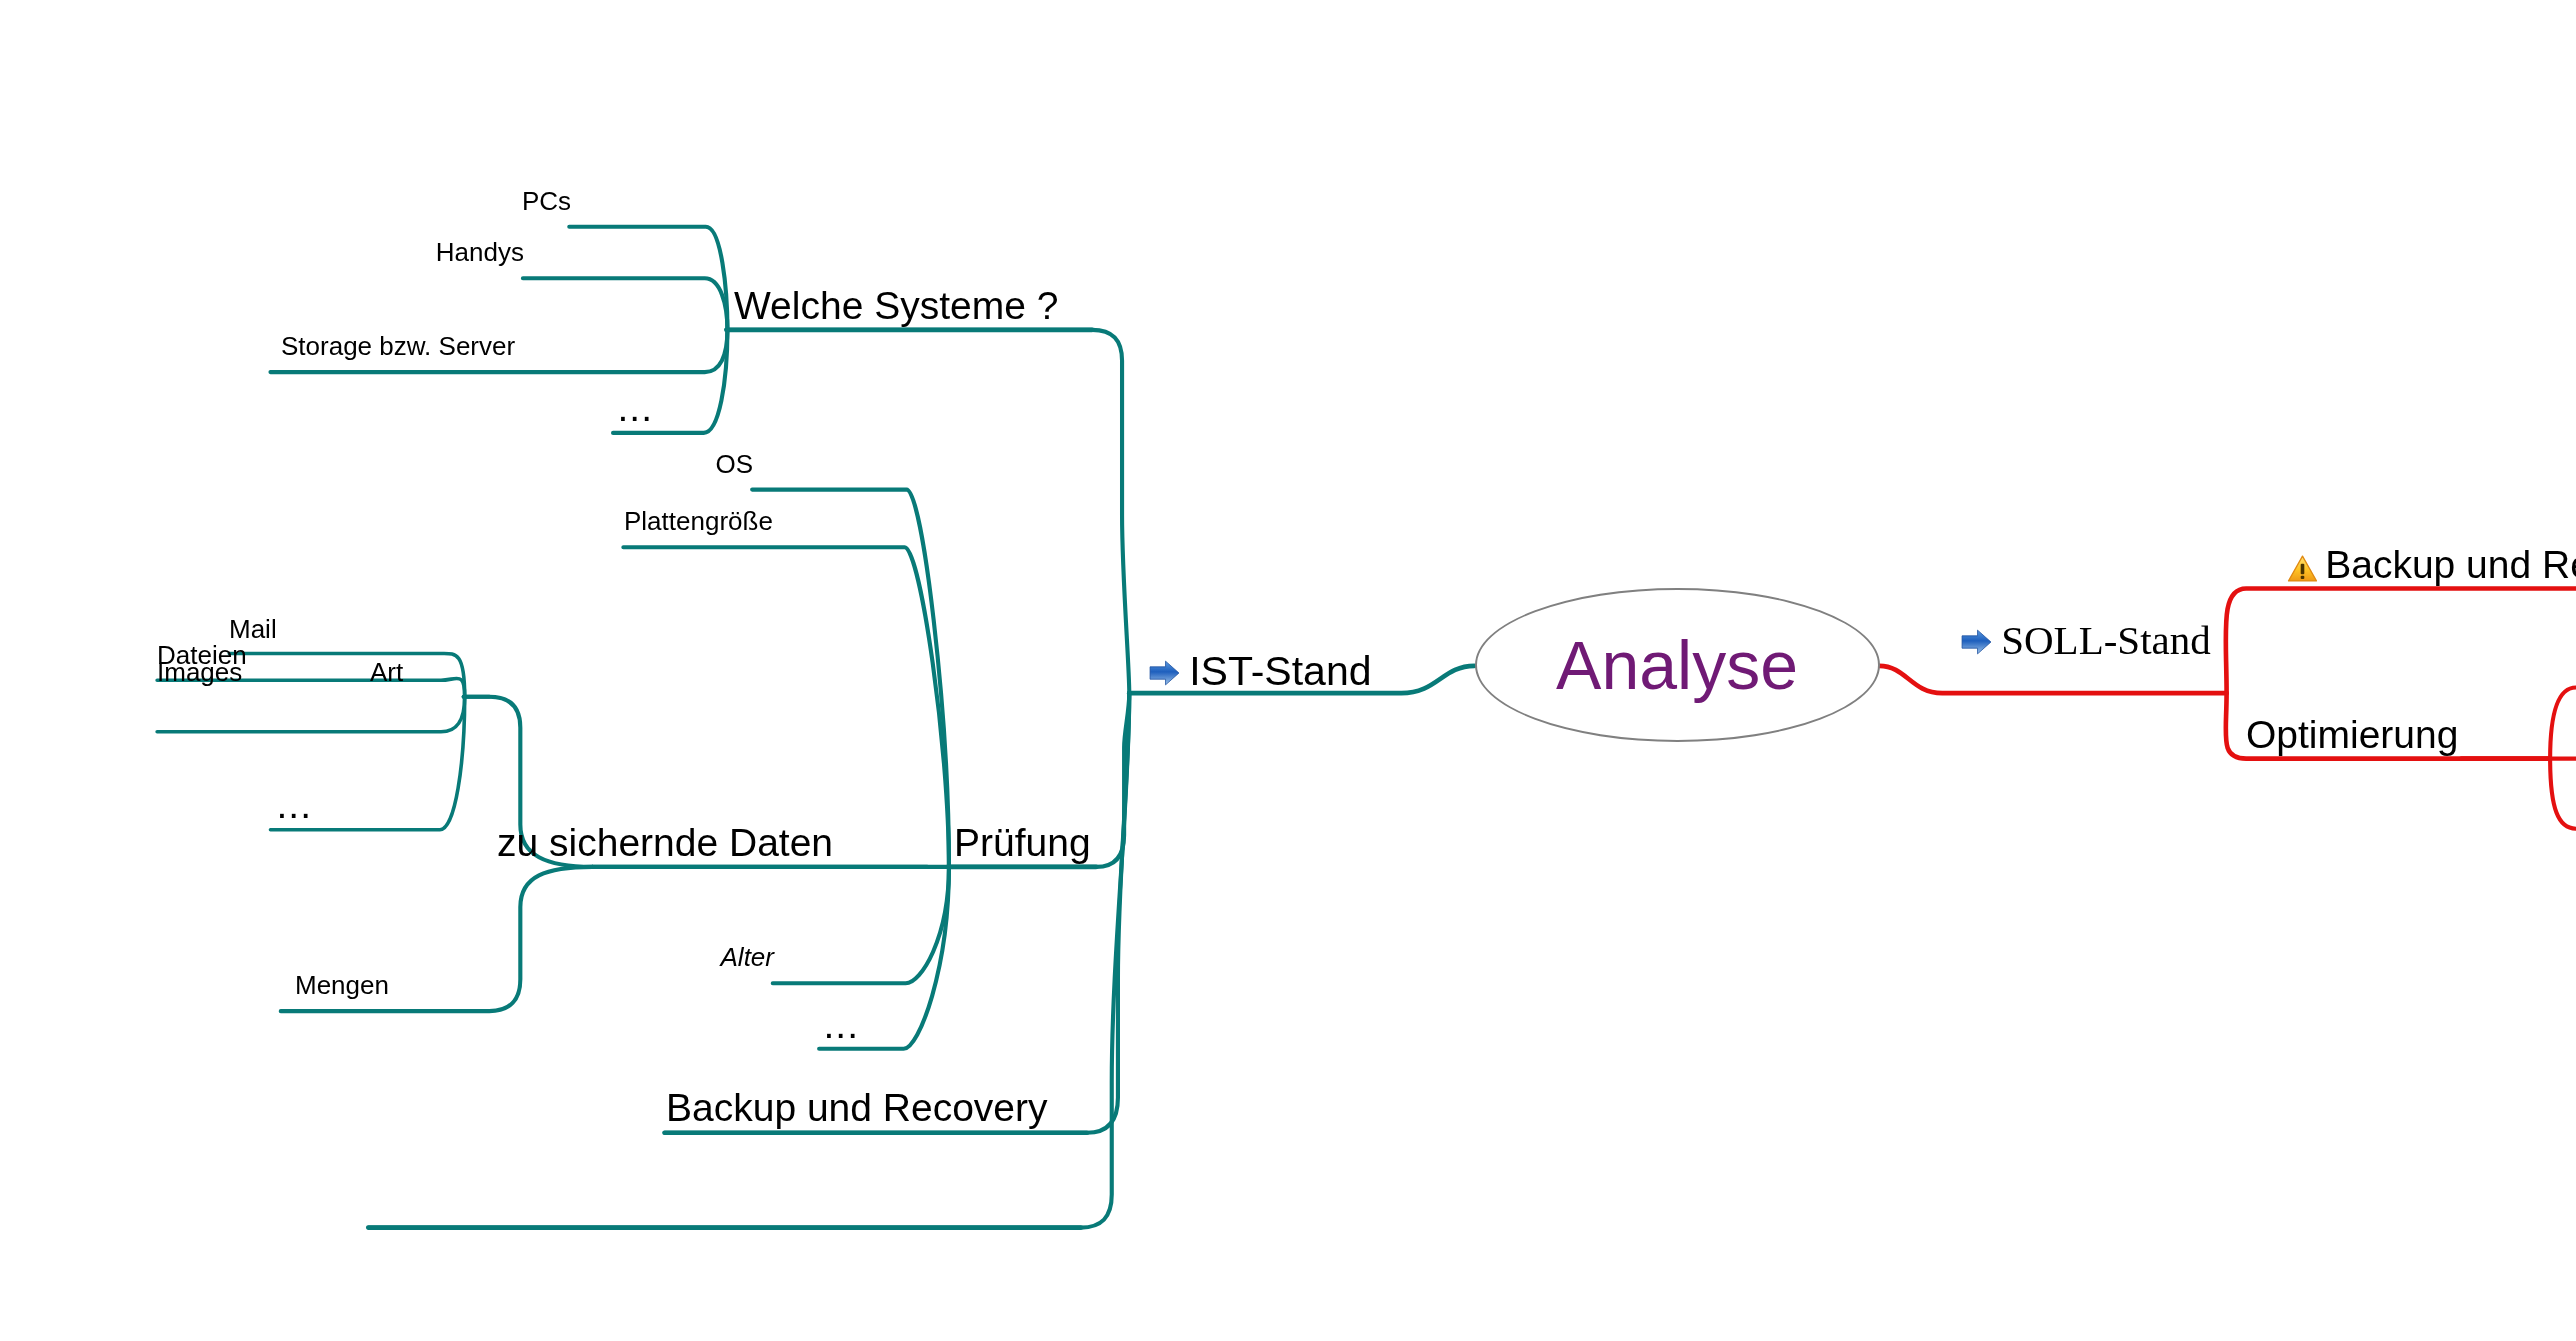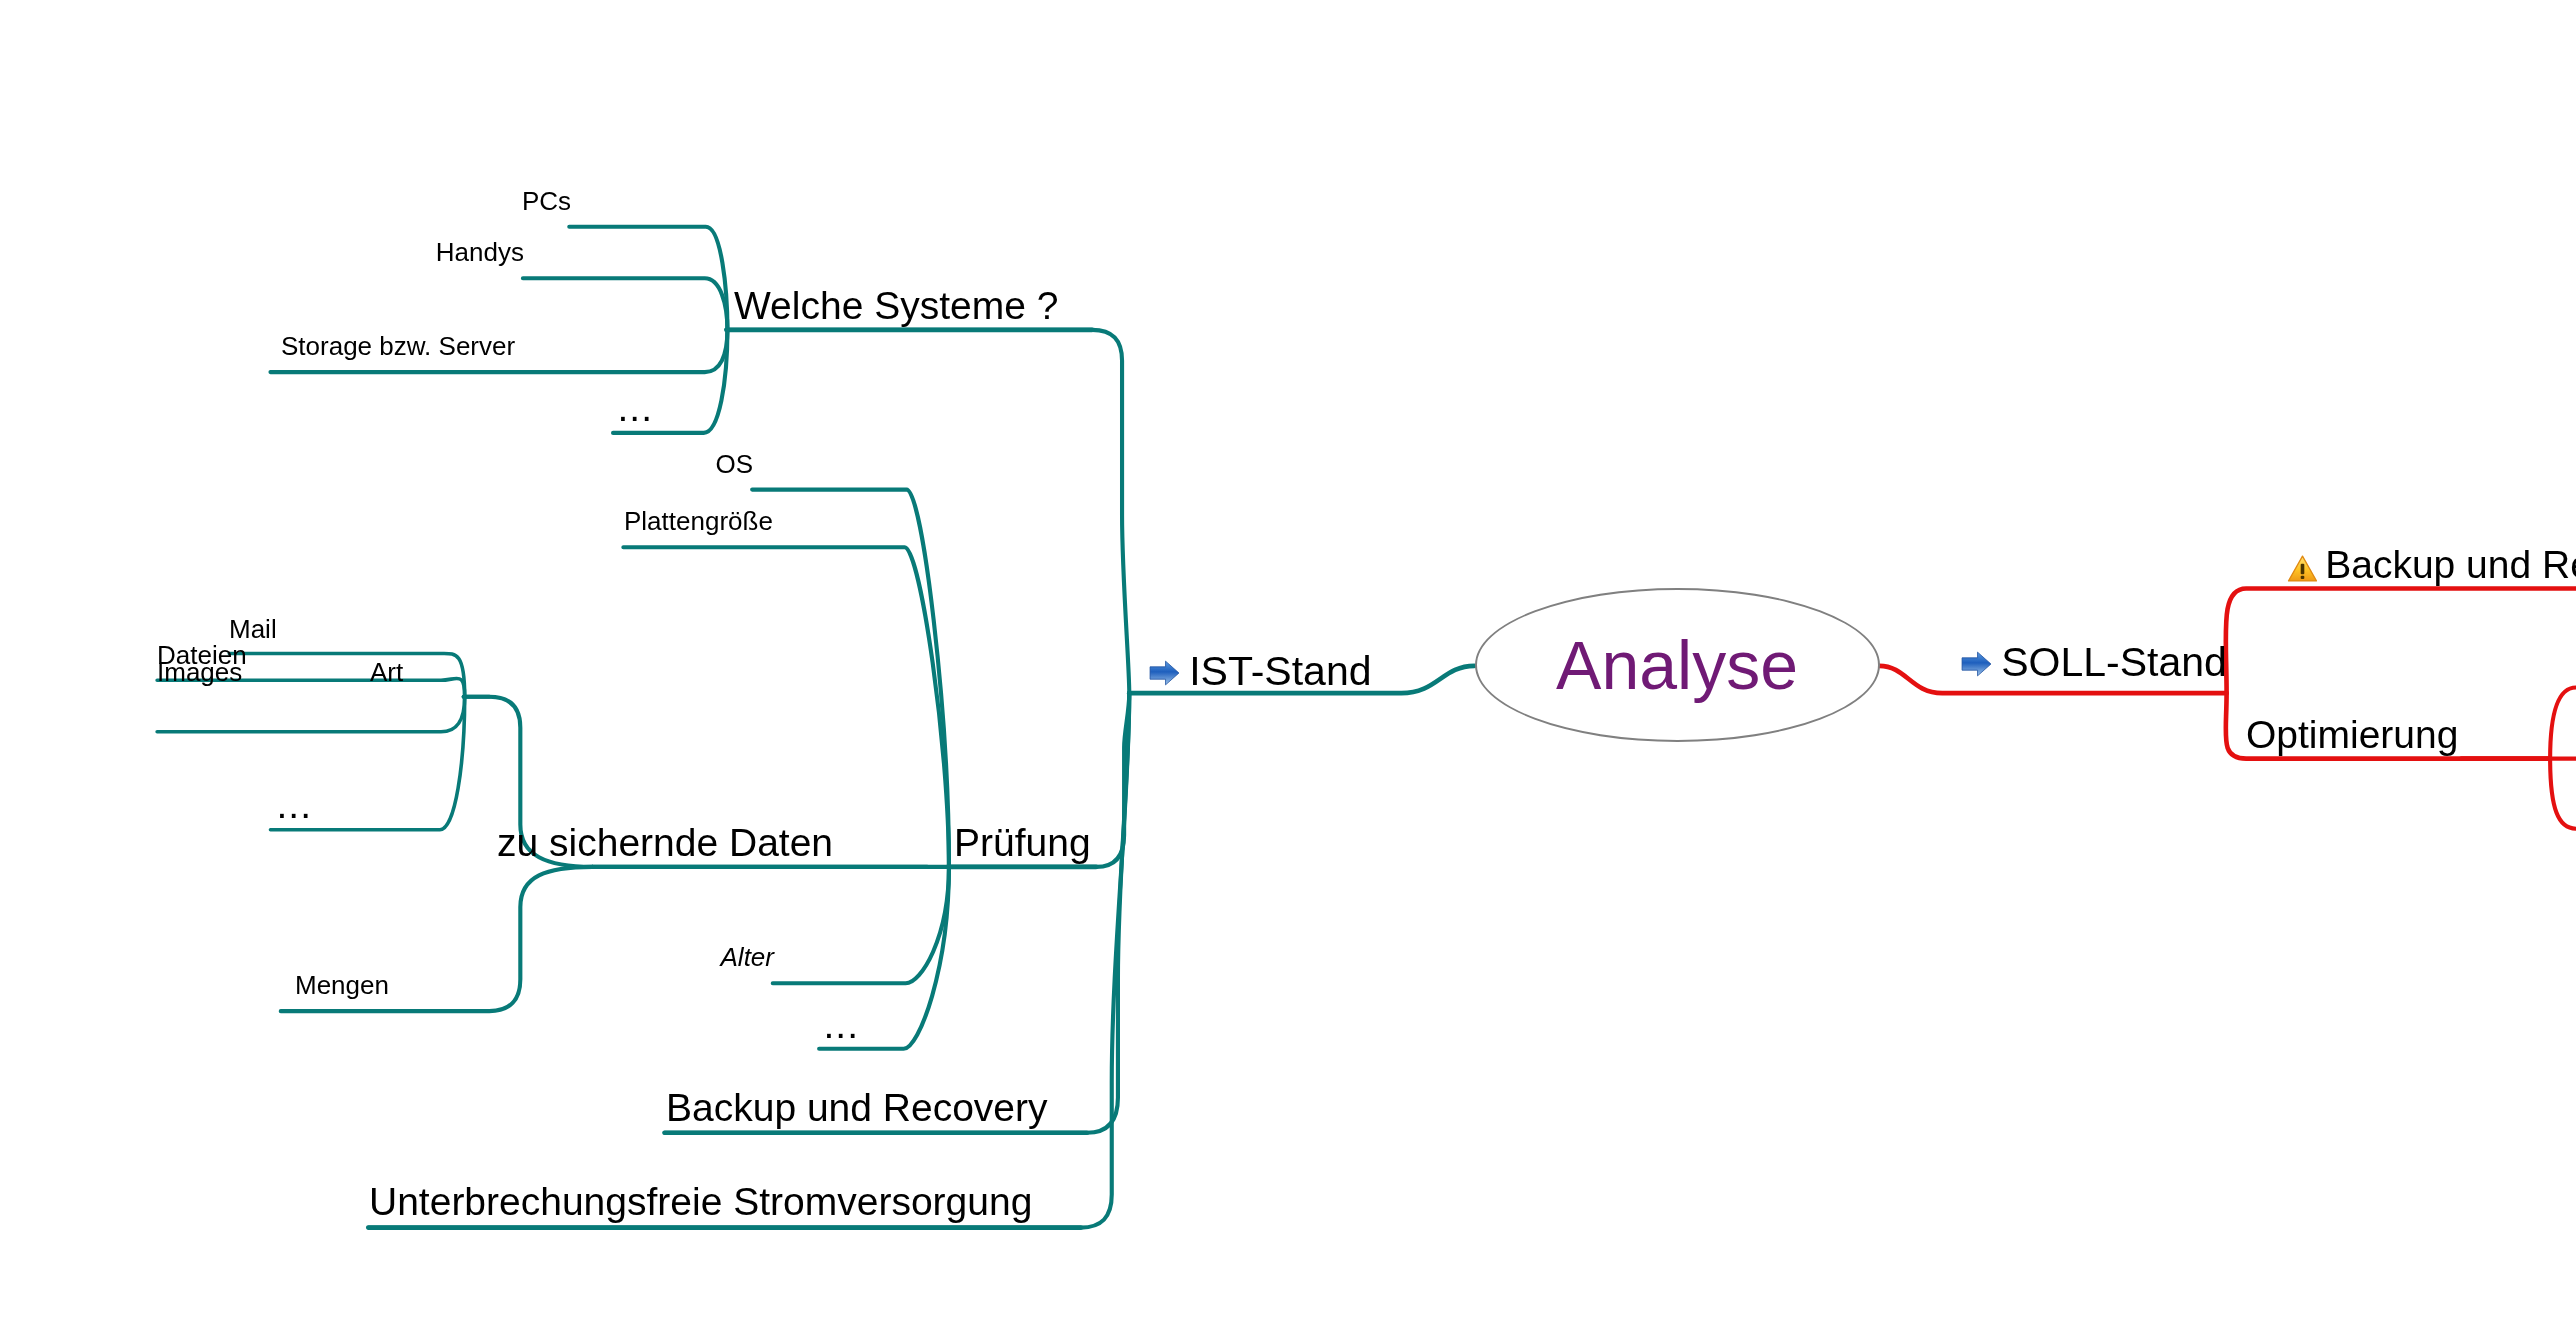--- a/index.html
+++ b/index.html
@@ -247,25 +247,22 @@
   </div>
 
   <div class="node t-leaf anchor-left" style="left:295px; top:985px;justify-content:center;">
     <span class="lbl">Mengen</span>
   </div>
 
   <div class="node t-sub anchor-left" style="left:666px; top:1107px;">
     <span class="lbl">Backup und Recovery</span>
   </div>
 
-  <div class="node t-sub anchor-left" style="left:369px; top:1201px;">
-    <span class="lbl">Unterbrechungsfreie Stromversorgung</span>
-  </div>
-
-  <div class="node t-main anchor-left" style="left:1960px; top:662px;">
+
+  <div class="node t-main anchor-left" style="left:1960px; top:640px;font-family:Liberation Serif, serif;">
     <span class="icon-arrow">
       <svg viewBox="0 0 64 64" width="33" height="33">
         <defs>
           <linearGradient id="arrB" x1="0" y1="0" x2="0" y2="1">
             <stop offset="0%" stop-color="#5B9BE0"></stop>
             <stop offset="45%" stop-color="#1E5FBD"></stop>
             <stop offset="100%" stop-color="#9FC4EA"></stop>
           </linearGradient>
         </defs>
         <path d="M4 20 H34 V9 L60 32 L34 55 V44 H4 Z" fill="url(#arrB)" stroke="#1A4E9E" stroke-width="1.5"></path>

